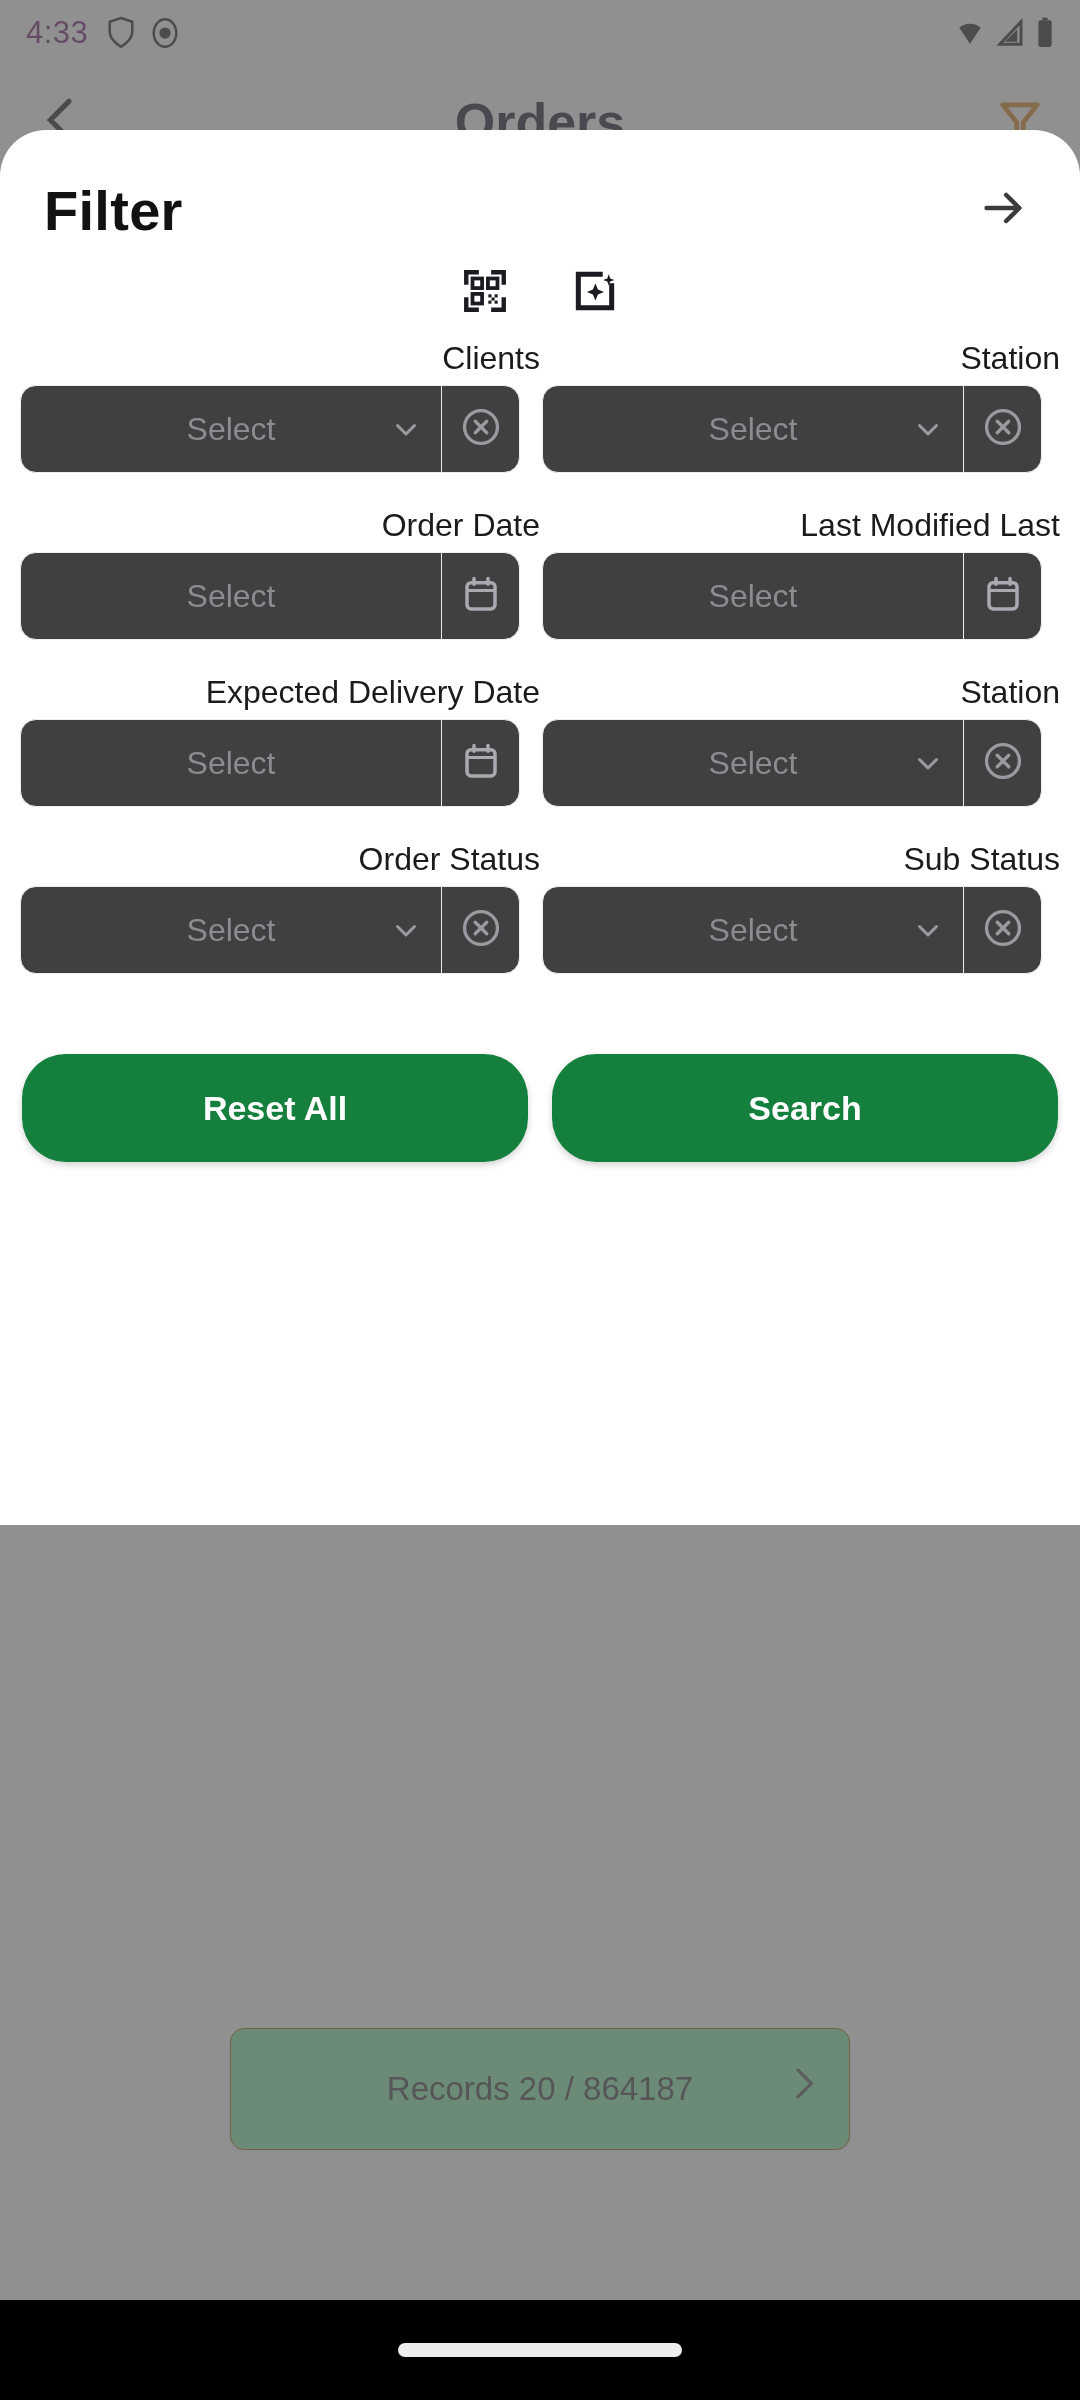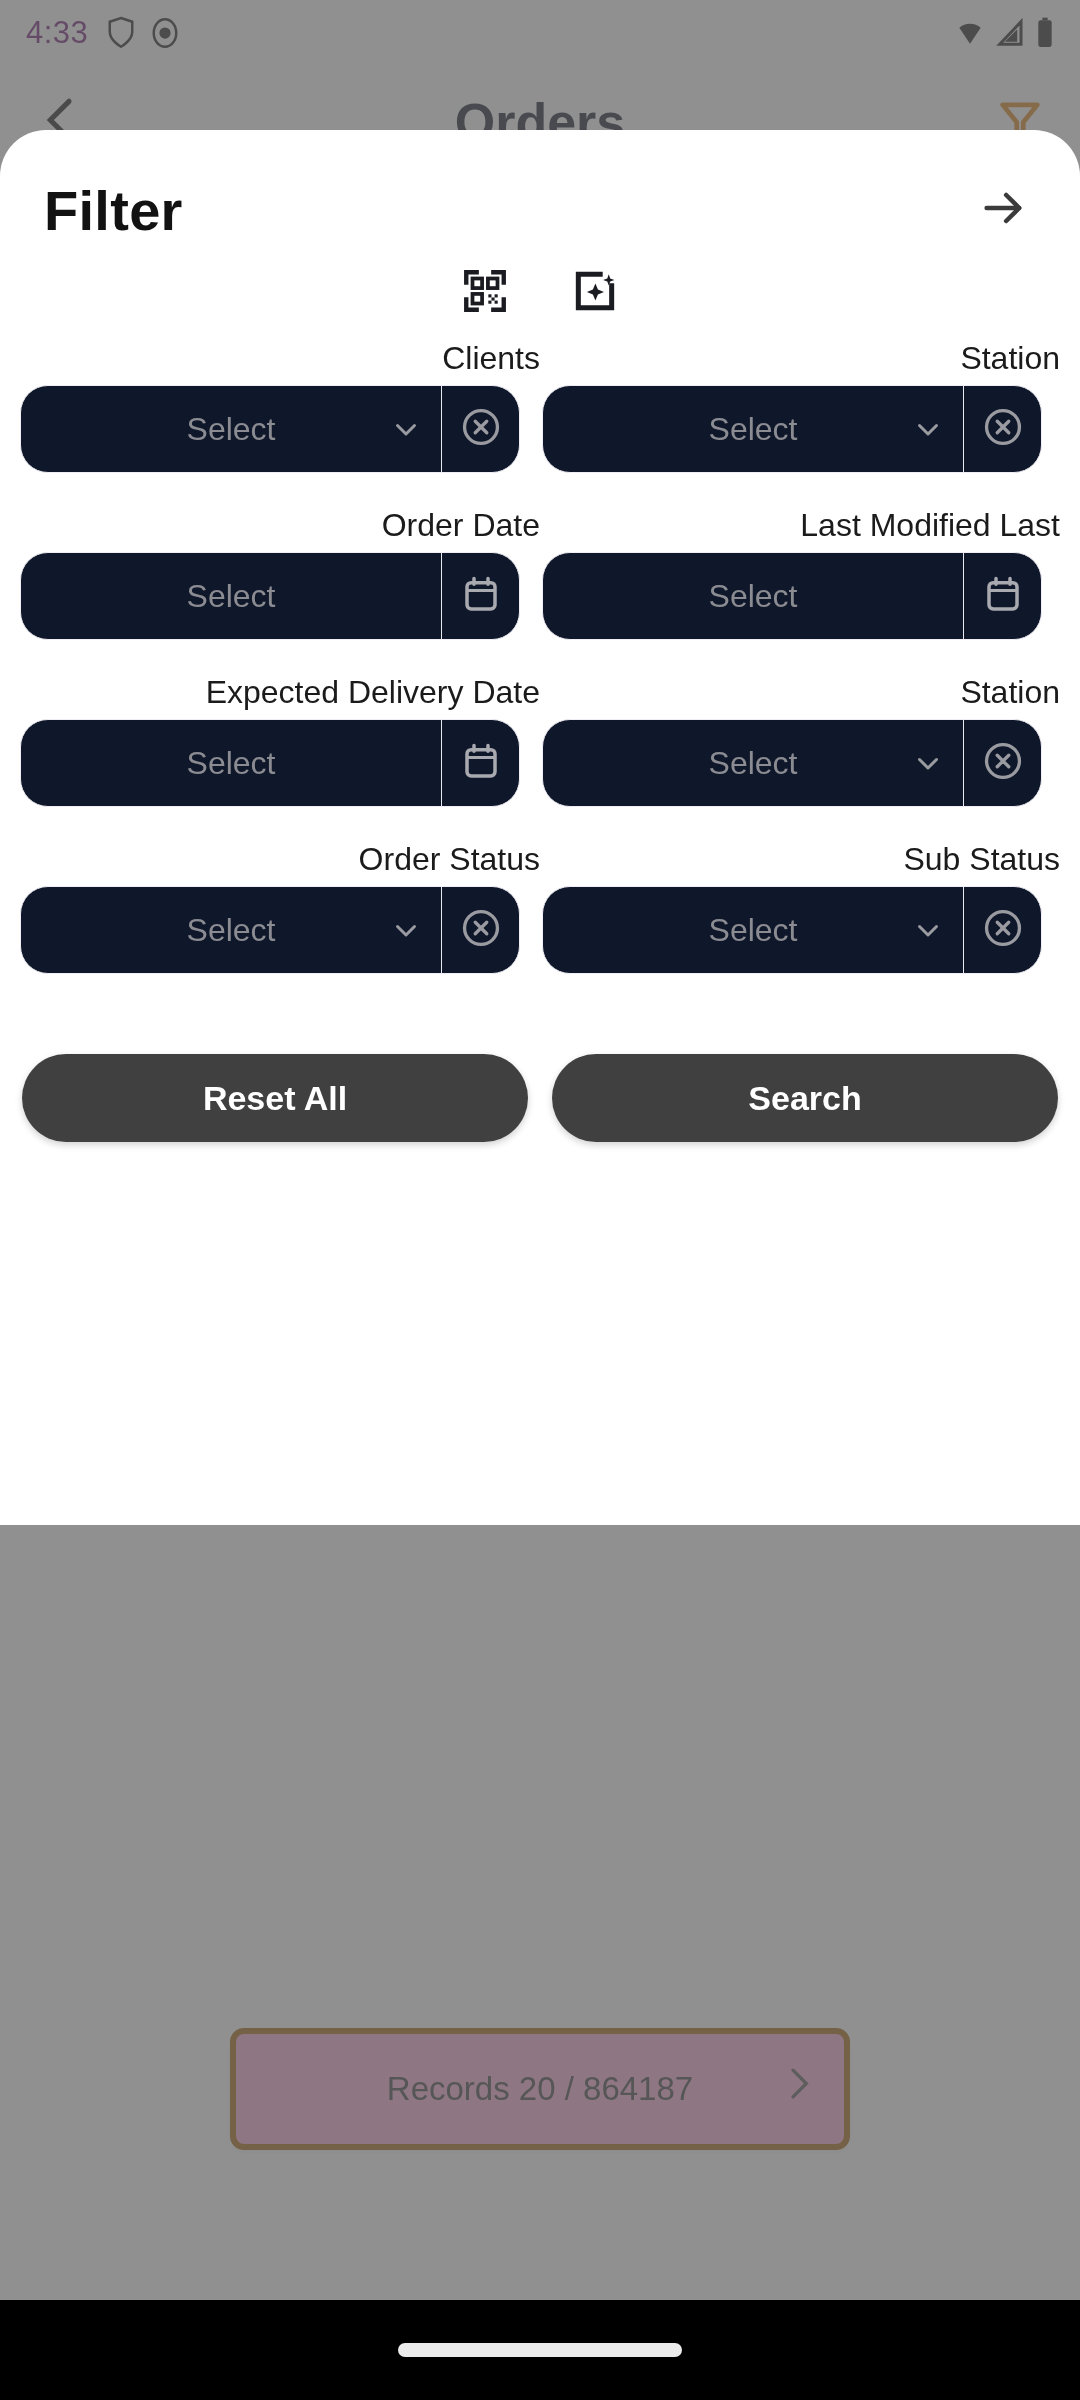--- a/index.html
+++ b/index.html
@@ -66,22 +66,22 @@
   #bg-table col.c3 { width: 182px; }
   #bg-table col.c4 { width: 182px; }
   #bg-table col.c5 { width: 148px; }
   #bg-table col.c6 { width: 182px; }
   #bg-table col.c7 { width: 155px; }
   .rtl { direction: rtl; }
 
   #bg-pager {
     position: absolute; bottom: 150px; left: 50%; transform: translateX(-50%);
     width: 620px; height: 122px;
-    border: 6px solid #a16207; border-radius: 14px;
-    background: #f9a8d4;
+    border: 1px solid #a16207; border-radius: 14px;
+    background: #86efac;
     display: flex; align-items: center; justify-content: center;
     box-shadow: 0 2px 5px rgba(0,0,0,.06);
   }
   #bg-pager .pager-text { text-align: center; font-size: 33px; color: #3c3c3c; line-height: 1.42; }
   #bg-pager .pager-next {
     position: absolute; right: 26px; top: 50%; transform: translateY(-50%);
     font-size: 46px; color: #555; font-weight: 300;
   }
 
   
@@ -144,23 +144,23 @@
   .frow { display: flex; }
   .fcol { flex: 1 1 50%; min-width: 0; }
   .fcol.right { padding-left: 2px; }
   .flabel {
     font-size: 32px; color: #1b1b1b; padding-left: 14px; margin-bottom: 8px;
     white-space: nowrap;
   }
   .fcontrol {
     display: flex; align-items: stretch;
     height: 88px;
-    background: #0f172a;
+    background: #404040;
     border: 1px solid #f0eef4;
-    border-radius: 28px;
+    border-radius: 16px;
     overflow: hidden;
   }
   .fcontrol .fmain {
     flex: 1; display: flex; align-items: center; justify-content: center;
     position: relative; min-width: 0;
   }
   .fcontrol .fvalue { font-size: 32px; color: #8b8b92; }
   .fcontrol .fchev {
     position: absolute; right: 18px; top: 50%; transform: translateY(-50%);
     display: flex; align-items: center;
@@ -174,22 +174,22 @@
 
   
   .w-dropdown { width: 500px; }
   .w-date { width: 500px; }
 
   
   .btn-row {
     display: flex; gap: 24px; margin-top: 80px; padding: 0 2px;
   }
   .btn {
-    flex: 1; height: 88px;
-    background: #404040;
+    flex: 1; height: 108px;
+    background: #15803d;
     border-radius: 44px;
     display: flex; align-items: center; justify-content: center;
     color: #ffffff; font-size: 34px; font-weight: 700;
     box-shadow: 0 3px 7px rgba(0,0,0,.18);
   }
 
   
   #navbar {
     position: absolute; left: 0; right: 0; bottom: 0; height: 100px;
     background: #000; z-index: 20;

